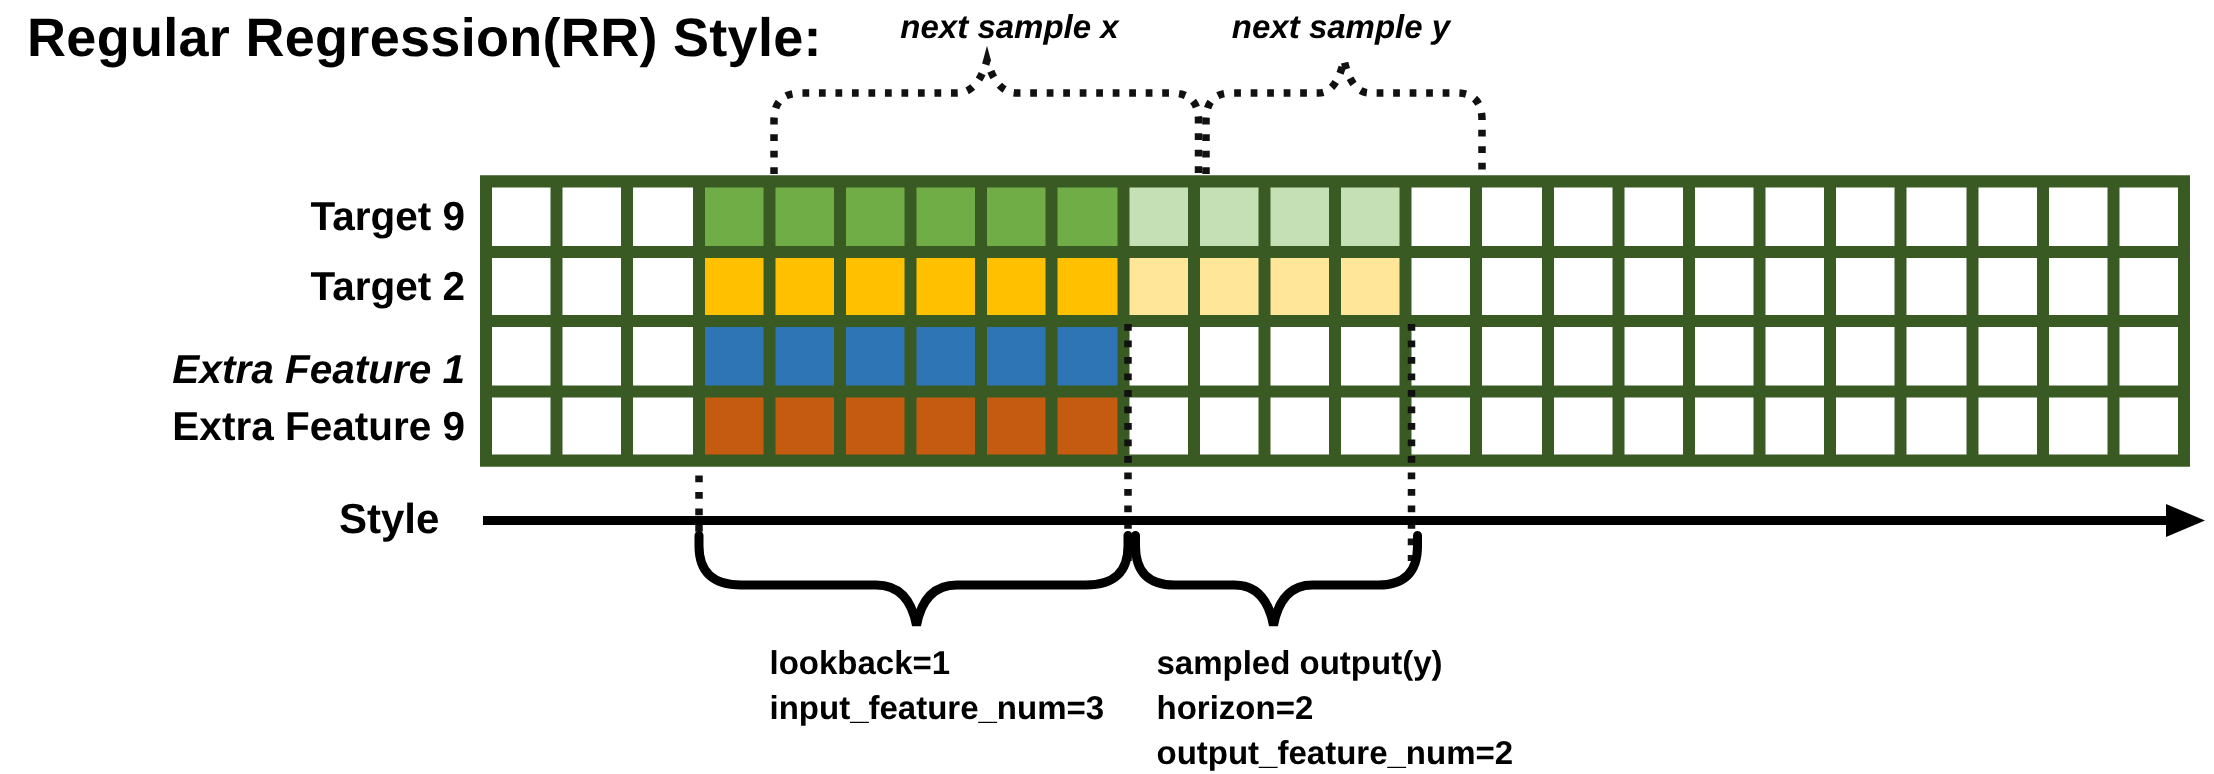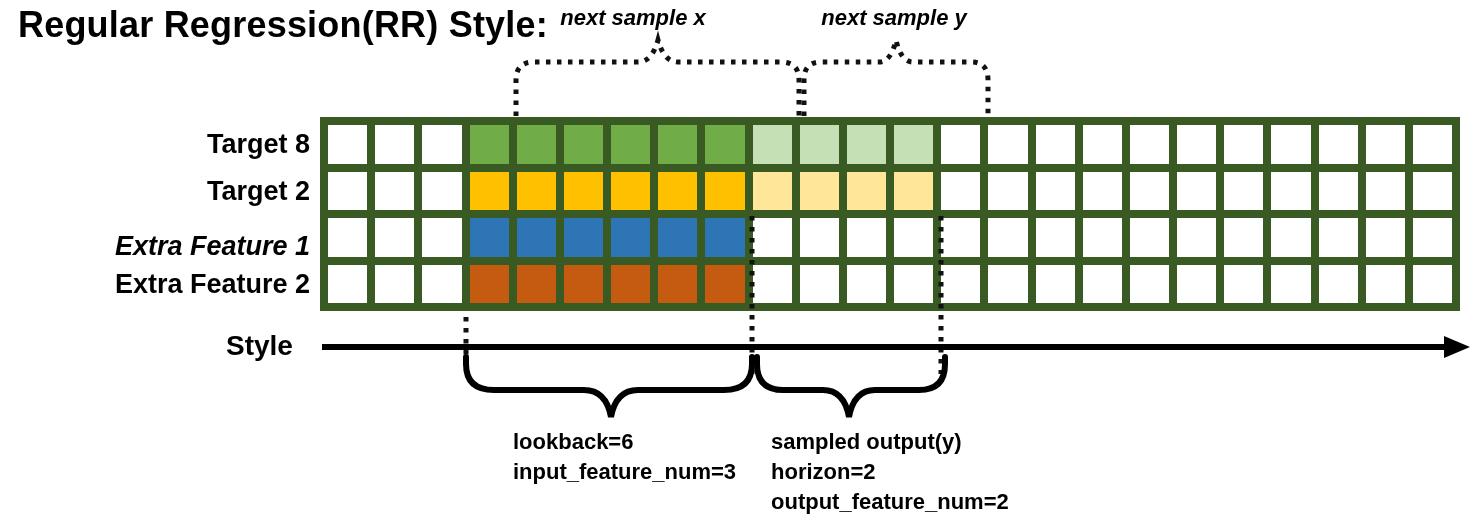--- a/index.html
+++ b/index.html
@@ -25,39 +25,39 @@
   }
   .cell{background:#fff;}
   .time-label{
     position:absolute;left:226px;top:330px;font-size:28px;font-weight:bold;
     white-space:nowrap;
   }
   .next-label{
     position:absolute;top:5px;transform:translateX(-50%);
     font-size:22px;font-style:italic;font-weight:600;white-space:nowrap;
   }
-  .next-x{left:633px;} .next-y{left:894px;}
+  .next-x{left:673px;} .next-y{left:894px;}
   .note{
     position:absolute;top:427px;font-size:22px;font-weight:600;
     line-height:30px;white-space:nowrap;
   }
   .note-input{left:513px;} .note-output{left:771px;}
   .overlay{position:absolute;left:0;top:0;pointer-events:none;}
 </style>
 </head>
 <body>
 
 <div class="canvas">
 
   <div class="title">Regular Regression(RR) Style:</div>
 
-  <div class="row-label r0">Target 8</div>
+  <div class="row-label r0">Target 9</div>
   <div class="row-label r1">Target 2</div>
   <div class="row-label r2">Extra Feature 1</div>
-  <div class="row-label r3">Extra Feature 2</div>
+  <div class="row-label r3">Extra Feature 9</div>
 
   <div class="grid">
       <div class="cell" style="background: rgb(255, 255, 255);"></div>
       <div class="cell" style="background: rgb(255, 255, 255);"></div>
       <div class="cell" style="background: rgb(255, 255, 255);"></div>
       <div class="cell" style="background: rgb(112, 173, 71);"></div>
       <div class="cell" style="background: rgb(112, 173, 71);"></div>
       <div class="cell" style="background: rgb(112, 173, 71);"></div>
       <div class="cell" style="background: rgb(112, 173, 71);"></div>
       <div class="cell" style="background: rgb(112, 173, 71);"></div>
@@ -168,21 +168,21 @@
 
     <line x1="322" y1="347" x2="1448" y2="347" stroke="#000" stroke-width="6"></line>
     <polygon points="1444,336 1470,347 1444,358" fill="#000"></polygon>
 
     <path d="M 466 357 L 466 364 Q 466 390 494 390 L 584 390 Q 606 390 611 417 Q 616 390 638 390 L 724 390 Q 752 390 752 364 L 752 357" fill="none" stroke="#000" stroke-width="6" stroke-linecap="round"></path>
 
     <path d="M 757 357 L 757 364 Q 757 390 783 390 L 823 390 Q 844 390 849 417 Q 854 390 875 390 L 919 390 Q 945 390 945 364 L 945 357" fill="none" stroke="#000" stroke-width="6" stroke-linecap="round"></path>
   </svg>
 
   <div class="note note-input">
-    <div>lookback=6</div>
+    <div>lookback=1</div>
     <div>input_feature_num=3</div>
   </div>
 
   <div class="note note-output">
     <div>sampled output(y)</div>
     <div>horizon=2</div>
     <div>output_feature_num=2</div>
   </div>
 
 </div>

